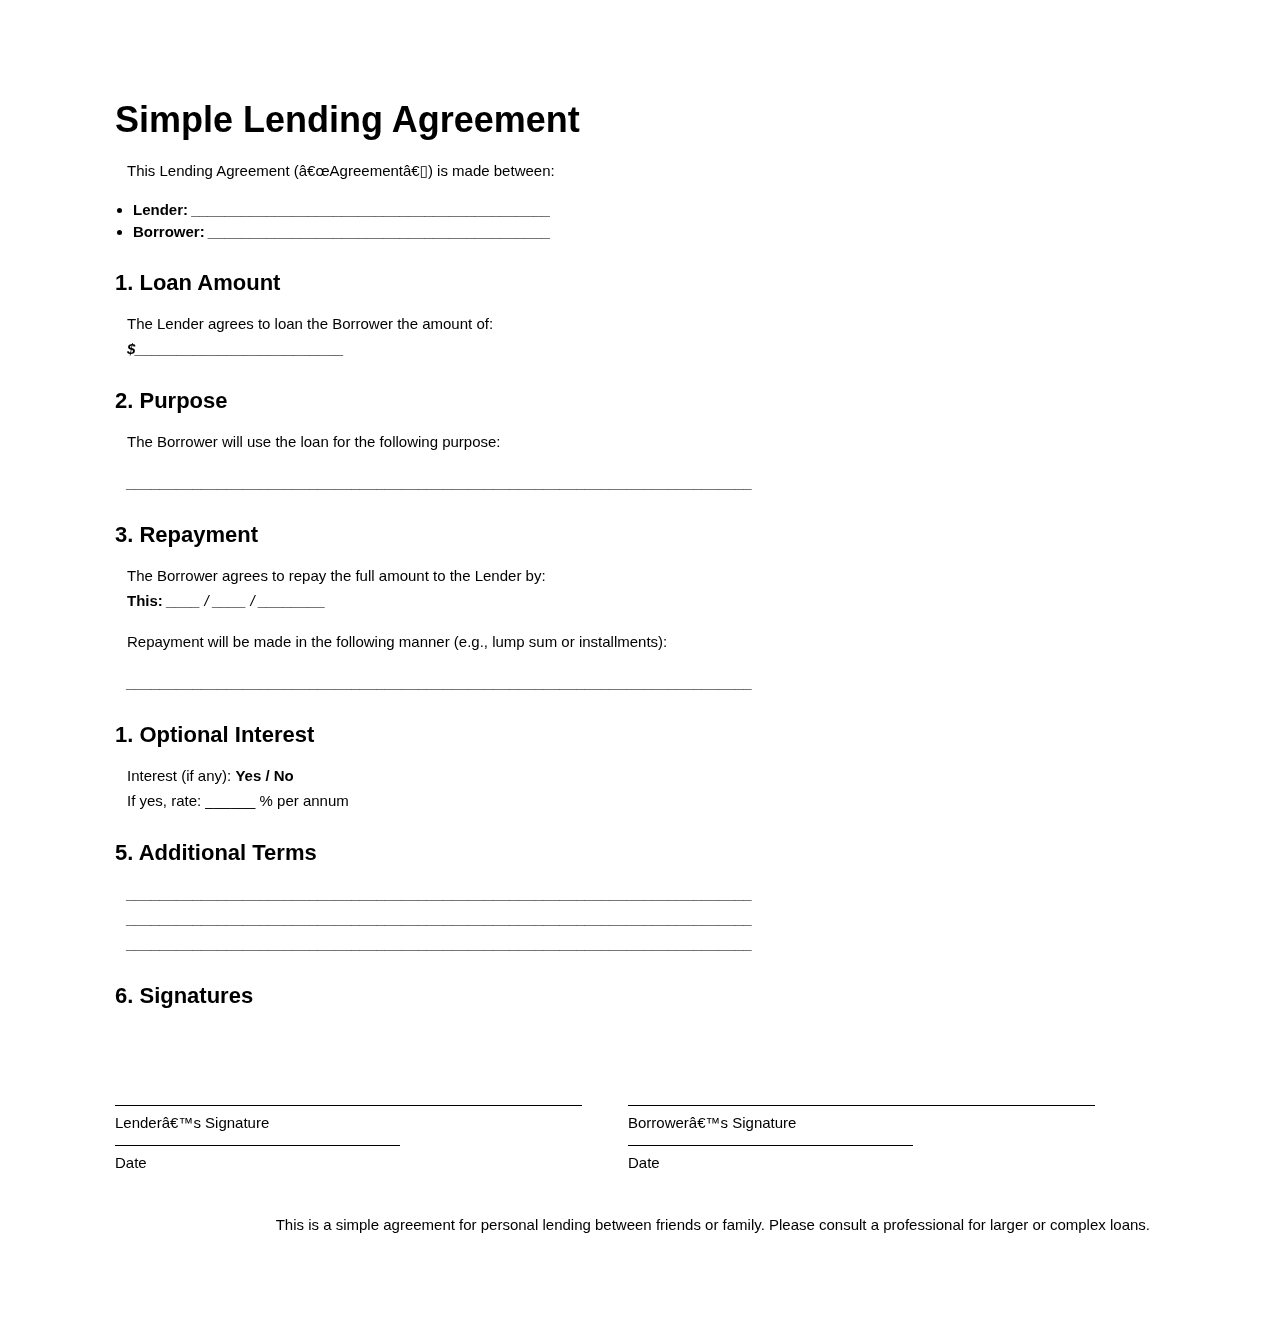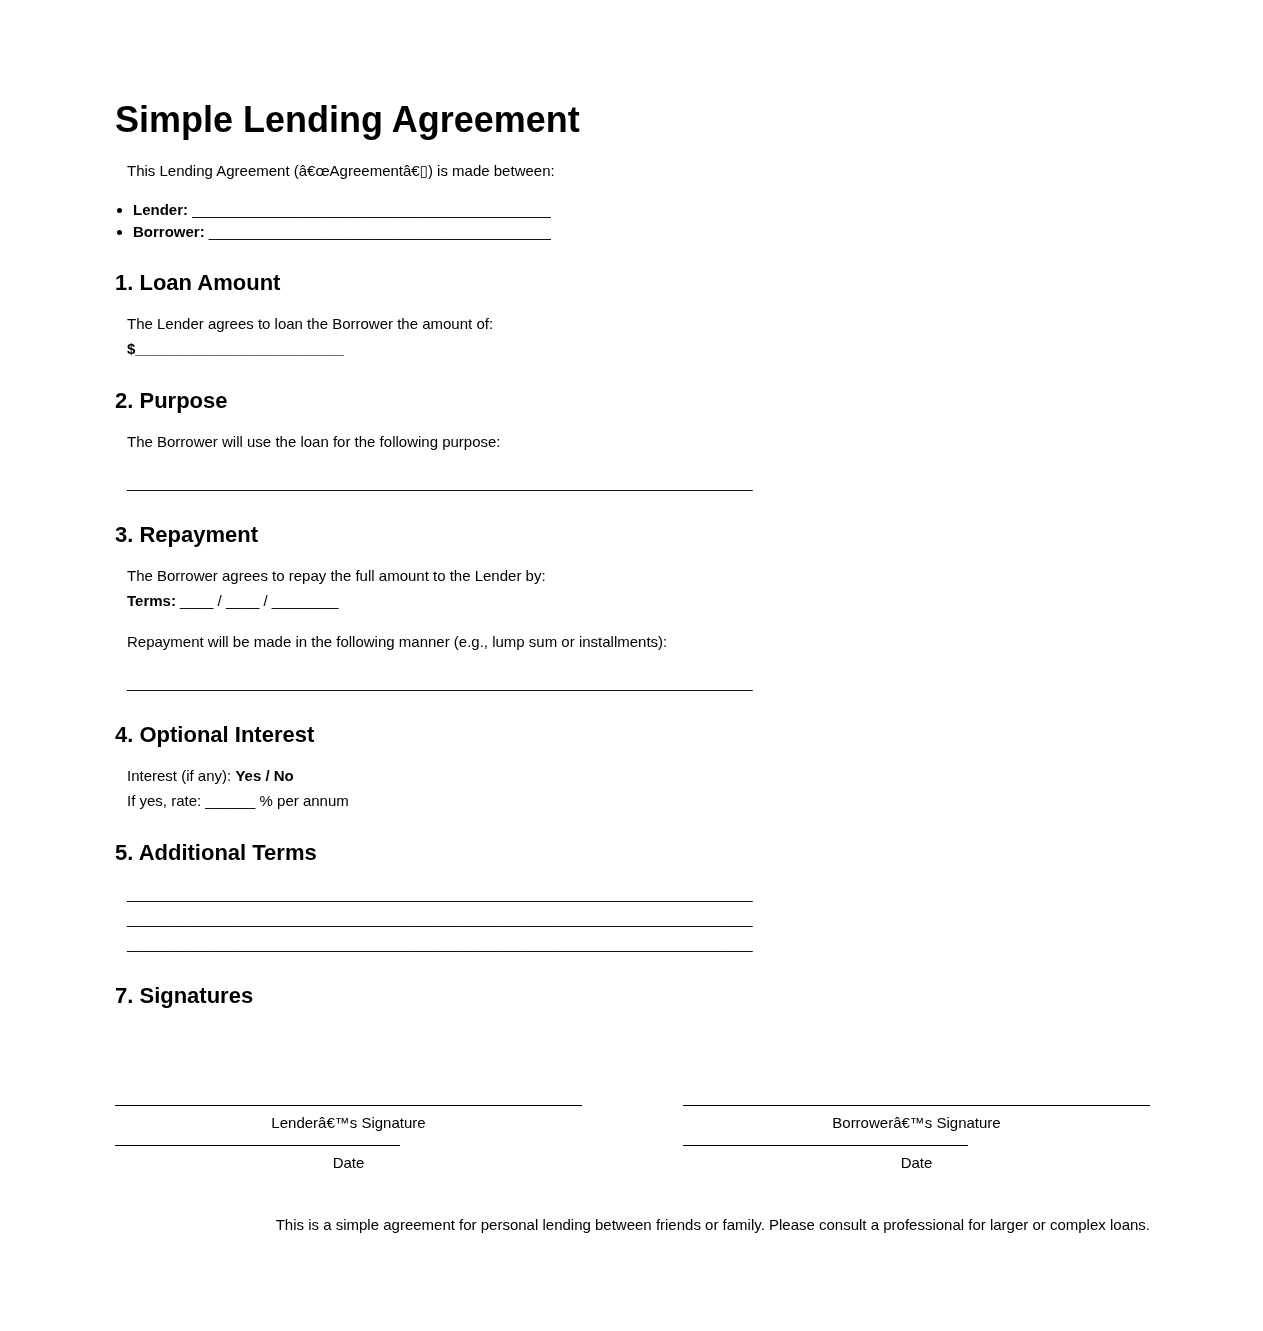--- a/index.html
+++ b/index.html
@@ -37,27 +37,26 @@
     margin: 0 0 16px 12px;
     line-height: 25px;
   }
   ul.parties {
     margin: 0 0 16px 0;
     padding-left: 18px;
     line-height: 22px;
     list-style: disc;
   }
   ul.parties li { margin: 0; }
-  .blank-line { white-space: nowrap; }
+  .blank-line { white-space: nowrap; font-style: italic; }
   .sig-grid {
     display: grid;
     grid-template-columns: 467px 467px;
-    column-gap: 101px;
+    column-gap: 46px;
     margin-top: 96px;
-    text-align: center;
   }
   .rule {
     height: 0;
     border-top: 1px solid #000000;
   }
   .sig-rule { width: 467px; }
   .date-rule { width: 285px; margin-top: 11px; }
   .sig-label {
     line-height: 22px;
     margin-top: 6px;
@@ -85,34 +84,34 @@
   <h2>1. Loan Amount</h2>
   <p><span>The Lender agrees to loan the Borrower the amount of:</span><br>
   <strong class="blank-line">$_________________________</strong></p>
 
   <h2>2. Purpose</h2>
   <p>The Borrower will use the loan for the following purpose:</p>
   <p class="blank-line">___________________________________________________________________________</p>
 
   <h2>3. Repayment</h2>
   <p><span>The Borrower agrees to repay the full amount to the Lender by:</span><br>
-  <strong>Terms:</strong><span class="blank-line"> ____ / ____ / ________</span></p>
+  <strong>This:</strong><span class="blank-line"> ____ / ____ / ________</span></p>
   <p>Repayment will be made in the following manner (e.g., lump sum or installments):</p>
   <p class="blank-line">___________________________________________________________________________</p>
 
-  <h2>4. Optional Interest</h2>
+  <h2>1. Optional Interest</h2>
   <p><span>Interest (if any): </span><strong>Yes / No</strong><br>
   <span>If yes, rate: ______ % per annum</span></p>
 
   <h2>5. Additional Terms</h2>
   <p><span class="blank-line">___________________________________________________________________________</span><br>
   <span class="blank-line">___________________________________________________________________________</span><br>
   <span class="blank-line">___________________________________________________________________________</span></p>
 
-  <h2>7. Signatures</h2>
+  <h2>6. Signatures</h2>
 
   <div class="sig-grid">
     <div>
       <div class="rule sig-rule"></div>
       <div class="sig-label">Lenderâ€™s Signature</div>
       <div class="rule date-rule"></div>
       <div class="sig-label">Date</div>
     </div>
     <div>
       <div class="rule sig-rule"></div>

